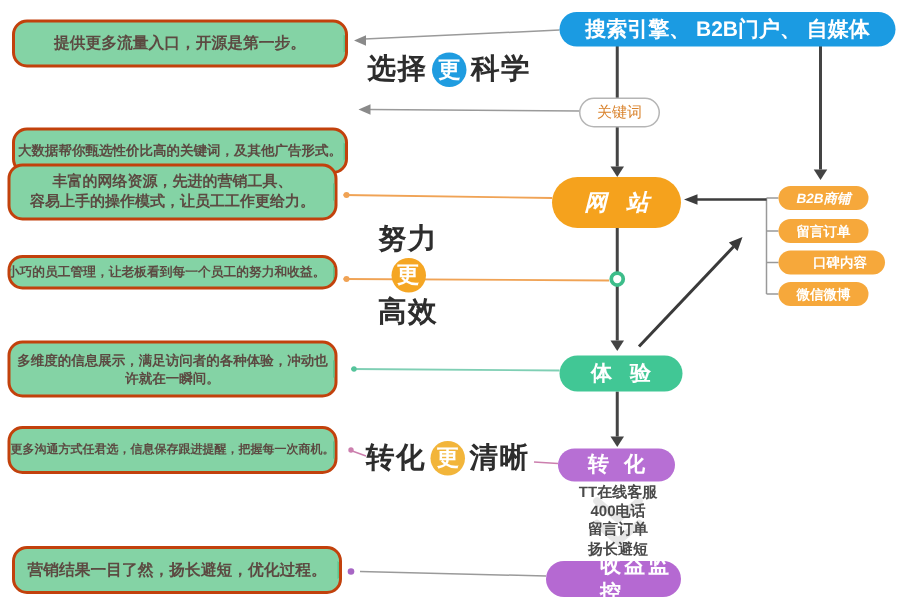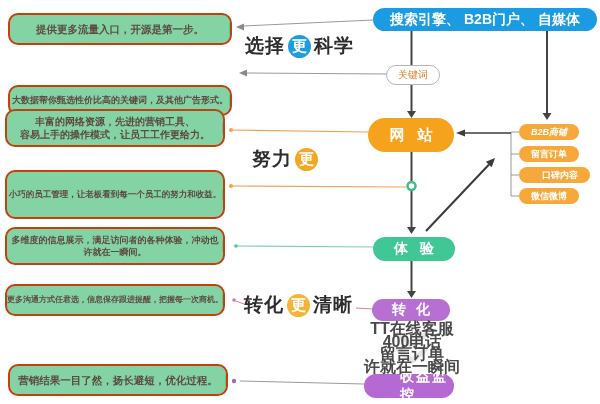--- a/index.html
+++ b/index.html
@@ -16,62 +16,62 @@
     align-items:center;justify-content:center;text-align:center;
     box-sizing:border-box;font-weight:bold;padding:2px 6px;overflow:hidden;
   }
   .note .nline{white-space:nowrap;line-height:1.35;}
   .ptr{position:absolute;right:-7px;top:50%;margin-top:-6px;width:0;height:0;
     border-top:6px solid transparent;border-bottom:6px solid transparent;
     border-left:8px solid #5fc48d;}
   .n1{left:8px;top:13px;width:224px;height:32px;font-size:10.5px;}
   .n2{left:8px;top:57px;width:224px;height:31px;font-size:9px;margin-top:28px;}
   .n3{left:5px;top:109px;width:220px;height:38px;font-size:10px;}
-  .n4{left:5px;top:170px;width:220px;height:49px;font-size:8.5px;}
+  .n4{left:5px;top:170px;width:220px;height:23px;font-size:8.5px;align-items:flex-end;}
   .n5{left:5px;top:227px;width:220px;height:38px;font-size:9px;}
   .n6{left:5px;top:284px;width:220px;height:32px;font-size:8px;}
   .n7{left:8px;top:364px;width:220px;height:32px;font-size:10.5px;}
 
   
   .slogan{position:absolute;z-index:1;display:flex;align-items:center;
     font-size:19px;font-weight:bold;color:#2d2d2d;letter-spacing:1px;}
   .s1{left:245px;top:33px;}
-  .s2{left:252px;top:146px;}
+  .s2{left:252px;top:146px;flex-direction:column;}
   .s3{left:244px;top:292px;}
   .circ{width:23px;height:23px;border-radius:50%;color:#fff;font-size:15px;
     display:flex;align-items:center;justify-content:center;margin:0 3px;
     letter-spacing:0;flex:0 0 auto;}
   .c-blue{background:#1f9ce0;}
   .c-orange{background:#f5a623;}
   .c-yellow{background:#f2b53a;}
 
   
   .pill{position:absolute;z-index:1;display:flex;align-items:center;
     justify-content:center;color:#fff;font-weight:bold;border-radius:999px;}
   .sources{left:373px;top:8px;width:224px;height:23px;background:#1b9be2;font-size:14px;}
   .website{left:368px;top:118px;width:86px;height:34px;background:#f5a21d;font-size:15px;}
-  .website .sp{letter-spacing:13px;margin-right:-13px;}
+  .website .sp{letter-spacing:13px;margin-right:-13px;font-style:italic;}
   .experience{left:373px;top:237px;width:82px;height:24px;background:#41c795;font-size:14px;}
   .experience .sp{letter-spacing:12px;margin-right:-12px;}
   .conversion{left:372px;top:299px;width:78px;height:22px;background:#b76fd4;font-size:14px;}
   .conversion .sp{letter-spacing:10px;margin-right:-10px;}
   .monitor{left:364px;top:374px;width:90px;height:24px;background:#b569d2;font-size:14px;}
   .monitor .sp{letter-spacing:2px;margin-right:-2px;padding-left:36px;}
 
   .oval{position:absolute;z-index:1;left:386px;top:65px;width:52px;height:18px;
     background:#fff;border:1px solid #b5b5b5;border-radius:10px;color:#d9822b;
     font-size:10px;font-weight:normal;display:flex;align-items:center;justify-content:center;}
 
   .chan{position:absolute;z-index:1;left:519px;width:60px;height:16px;background:#f6a83b;
     border-radius:9px;color:#fff;font-size:9px;font-weight:bold;display:flex;
     align-items:center;justify-content:center;}
   .ch1{top:124px;font-style:italic;} .ch2{top:146px;} .ch3{top:167px;padding-left:11px;} .ch4{top:188px;}
 
   .methods{position:absolute;z-index:1;left:352px;top:323px;width:120px;text-align:center;
-    font-size:16px;font-weight:bold;color:#4a4a4a;line-height:12.5px;}
+    font-size:10px;font-weight:bold;color:#4a4a4a;line-height:12.5px;}
 </style>
 </head>
 <body>
 
 <div class="stage">
 
   <svg class="wires" width="600" height="404" viewBox="0 0 600 404">
 
     <line x1="243" y1="26" x2="373" y2="20" stroke="#9a9a9a" stroke-width="1"></line>
     <polygon points="236,27 244,23.5 244,30.5" fill="#8a8a8a"></polygon>
@@ -147,20 +147,21 @@
   </div>
 
   <div class="slogan s1">
     <span>选择</span>
     <span class="circ c-blue">更</span>
     <span>科学</span>
   </div>
   <div class="slogan s2">
     <span>努力</span>
     <span class="circ c-orange">更</span>
+    <span>高效</span>
   </div>
   <div class="slogan s3">
     <span>转化</span>
     <span class="circ c-yellow">更</span>
     <span>清晰</span>
   </div>
 
   <div class="pill sources">搜索引擎、 B2B门户、 自媒体</div>
   <div class="oval">关键词</div>
   <div class="pill website">
@@ -178,16 +179,16 @@
 
   <div class="chan ch1">B2B商铺</div>
   <div class="chan ch2">留言订单</div>
   <div class="chan ch3">口碑内容</div>
   <div class="chan ch4">微信微博</div>
 
   <div class="methods">
     <div>TT在线客服</div>
     <div>400电话</div>
     <div>留言订单</div>
-    <div>许就在一瞬间</div>
+    <div>扬长避短</div>
   </div>
 
 </div>
 
 </body></html>

